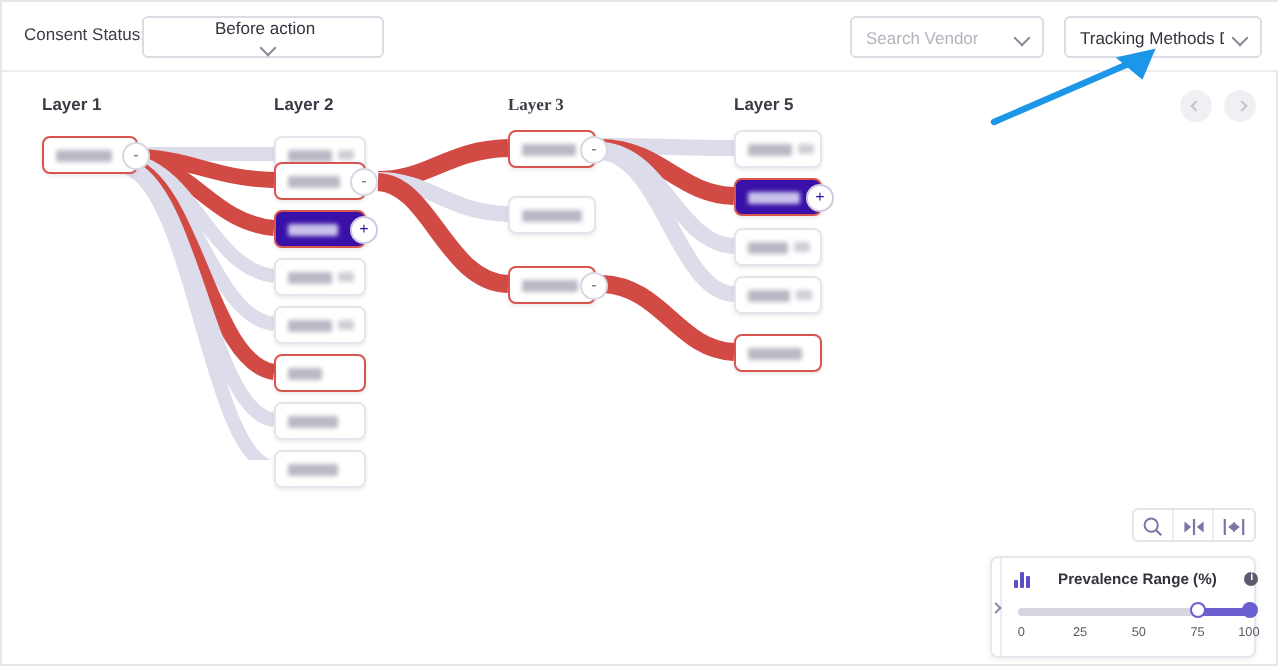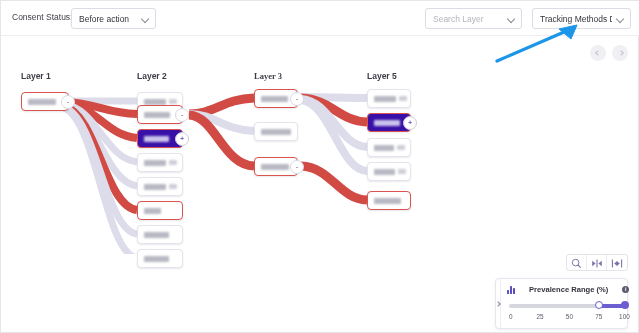--- a/index.html
+++ b/index.html
@@ -50,21 +50,21 @@
     margin-left: 4px;
   }
   .chev::before {
     content: "";
     position: absolute; left: 1px; top: 2px;
     width: 5px; height: 5px;
     border-right: 1.2px solid #8a8a99;
     border-bottom: 1.2px solid #8a8a99;
     transform: rotate(45deg);
   }
-  #consent-select { left: 70px; top: 7px; width: 85px; }
+  #consent-select { left: 70px; top: 7px; width: 121px; flex-direction: column; }
   #vendor-search  { left: 424px; top: 7px; width: 97px; }
   #tracking-select{ left: 531px; top: 7px; width: 99px; }
 
   
   .annot-arrow {
     position: absolute;
     left: 490px; top: 22px;
     width: 95px; height: 42px;
     pointer-events: none;
   }
@@ -89,21 +89,21 @@
   .pg-btn i {
     display: block; width: 4px; height: 4px;
     border-right: 1.1px solid #c3c3cd;
     border-bottom: 1.1px solid #c3c3cd;
   }
   .pg-btn.prev i { transform: rotate(135deg); margin-left: -1px; }
   .pg-btn.next i { transform: rotate(-45deg); margin-right: -1px; }
 
   
   .canvas {
-    position: absolute; left: 0; top: 68px;
+    position: absolute; left: 0; top: 44px;
     width: 639px; height: 185px;
   }
   .canvas svg { position: absolute; left: 0; top: 0; }
 
   .layer-label {
     position: absolute;
     font-size: 8.5px; font-weight: bold;
     color: #3c3c47; white-space: nowrap;
   }
 
@@ -272,21 +272,21 @@
 
   <div class="toolbar">
     <div class="consent-label">Consent Status:</div>
 
     <div class="select-box" id="consent-select">
       <span class="sel-text">Before action</span>
       <span class="chev"></span>
     </div>
 
     <div class="select-box" id="vendor-search">
-      <span class="sel-text ph">Search Layer</span>
+      <span class="sel-text ph">Search Vendor</span>
       <span class="chev"></span>
     </div>
 
     <div class="select-box" id="tracking-select">
       <span class="sel-text">Tracking Methods D...</span>
       <span class="chev"></span>
     </div>
   </div>
 
   <svg class="annot-arrow" viewBox="0 0 95 42">

